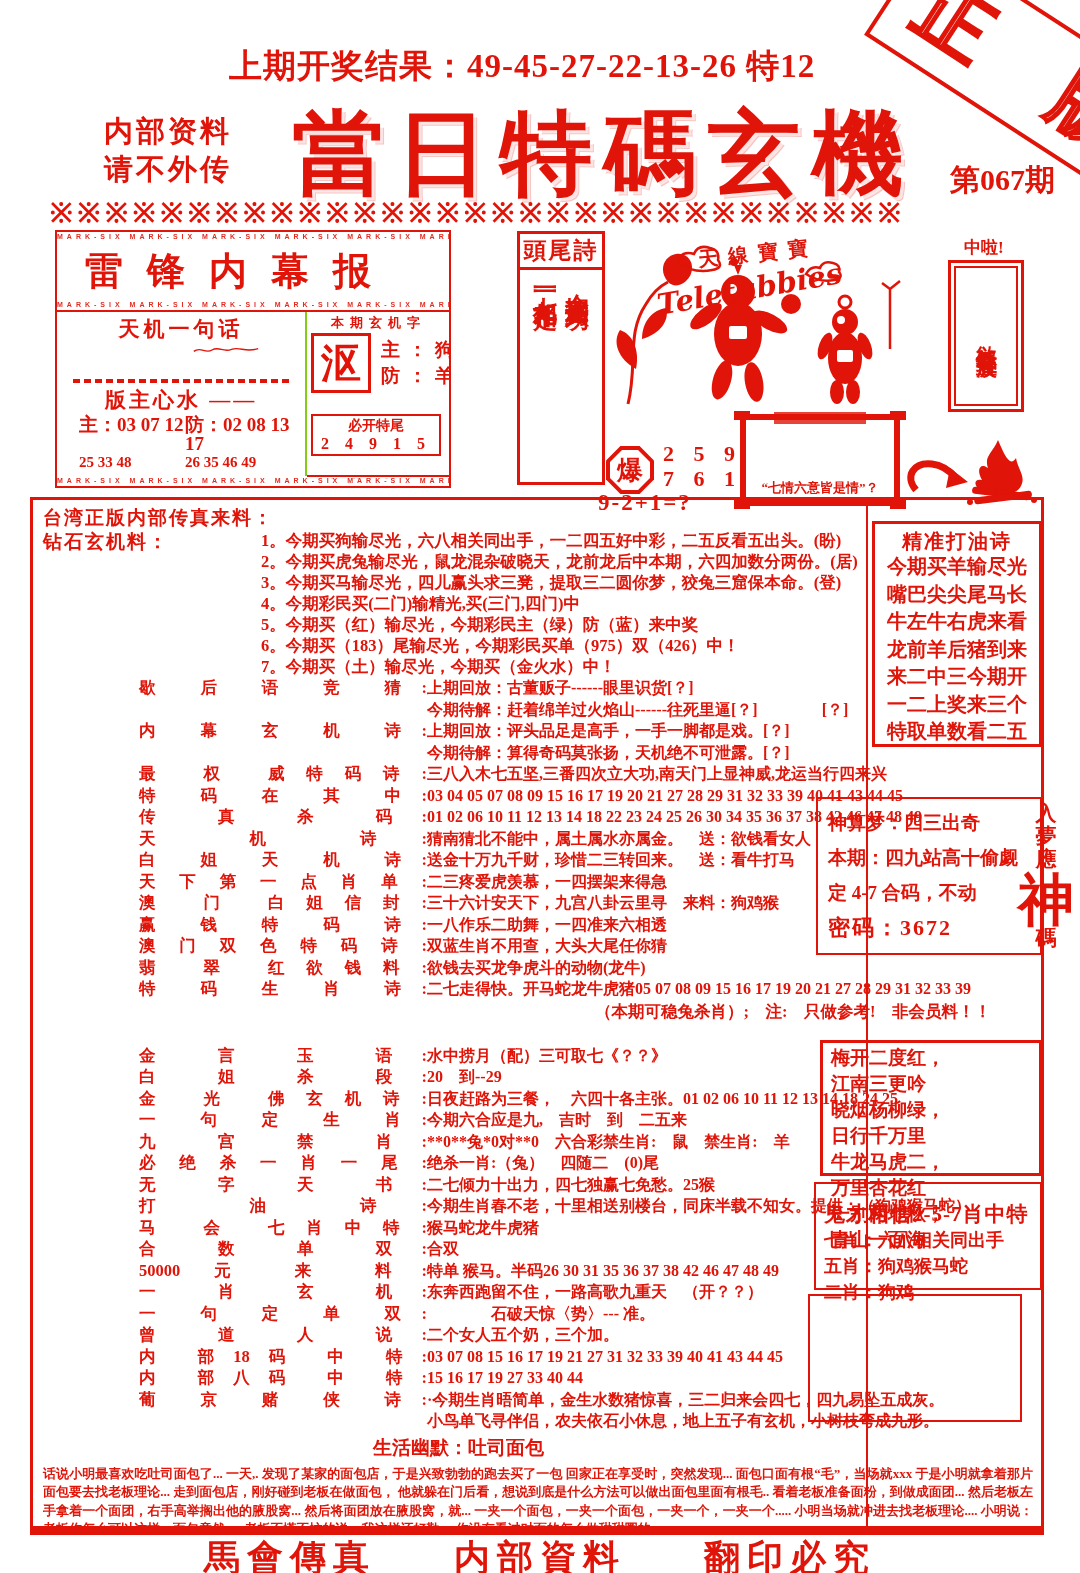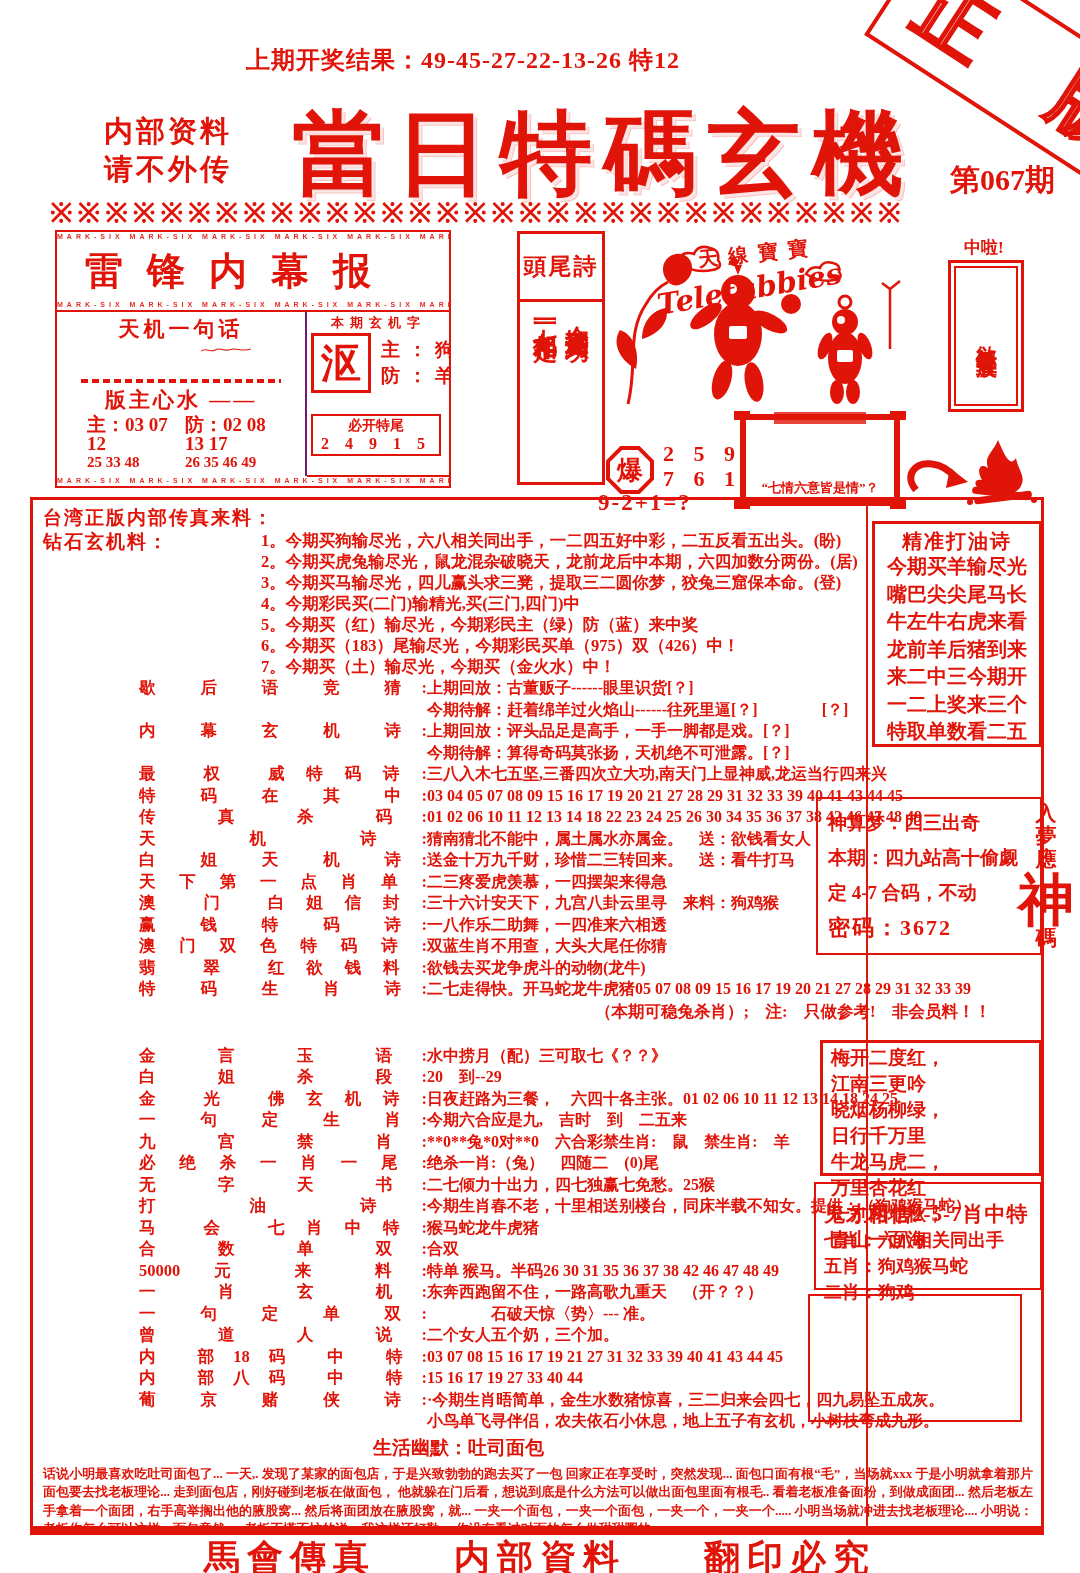--- a/index.html
+++ b/index.html
@@ -1,38 +1,38 @@
 <!DOCTYPE html>
 <html><head>
 <meta charset="utf-8">
 <style>
   html,body{margin:0;padding:0;background:#fff;}
   .page{position:relative;width:1080px;height:1573px;background:#fff;overflow:hidden;
         font-family:"Liberation Serif",serif;font-weight:700;color:#e01408;}
   
-  .prev{position:absolute;left:246px;top:44px;font-size:24px;letter-spacing:1px;white-space:nowrap}
+  .prev{position:absolute;left:229px;top:44px;font-size:33px;letter-spacing:1px;white-space:nowrap}
   .hnote{position:absolute;left:104px;top:112px;font-size:29px;line-height:38px;letter-spacing:3px}
   .gtitle{position:absolute;left:292px;top:92px;font-size:92px;letter-spacing:12px;white-space:nowrap;
           font-family:"DejaVu Serif",serif;text-shadow:3px 3px 0 rgba(255,255,255,.55), 4px 4px 0 rgba(224,20,8,.25)}
   .issue{position:absolute;left:950px;top:160px;font-size:30px;white-space:nowrap}
   .stamp{position:absolute;left:872px;top:8px;width:300px;height:118px;border:4px solid #e01408;
          transform:rotate(33deg);display:flex;align-items:center;justify-content:space-between;
          padding:0 28px;box-sizing:border-box;font-size:74px;color:transparent;
          -webkit-text-stroke:2.5px #e01408;font-family:"DejaVu Serif",serif}
   .orna{position:absolute;left:50px;top:193px;width:1000px;font-size:27px;letter-spacing:5px;
         white-space:nowrap;overflow:hidden}
   
   .leifeng{position:absolute;left:55px;top:230px;width:396px;height:258px;border:2px solid #e01408;
            display:flex;flex-direction:column;box-sizing:border-box;overflow:hidden}
   .msix{font-family:"Liberation Sans",sans-serif;font-size:7px;letter-spacing:4px;line-height:10px;
         height:10px;flex:none;white-space:nowrap;overflow:hidden;opacity:.9}
   .lf-title{font-size:38px;letter-spacing:24px;padding:6px 0 6px 28px;line-height:46px;
             font-family:"DejaVu Serif",serif;flex:none;white-space:nowrap}
   .lf-body{flex:1;display:flex;border-top:2px solid #e01408;min-height:0}
-  .lf-left{width:250px;border-right:2px solid #701a75;display:flex;flex-direction:column;padding:4px 22px;box-sizing:border-box}
+  .lf-left{width:250px;border-right:2px solid #84cc16;display:flex;flex-direction:column;padding:4px 14px;box-sizing:border-box}
   .lf-tianji{font-size:21px;text-align:center;letter-spacing:4px;line-height:26px}
   .scribble{height:16px;margin:0 30px 0 120px}
   .wavy{height:4px;margin:auto 2px 4px 2px;background:repeating-linear-gradient(90deg,#e01408 0 7px,transparent 7px 11px)}
   .lf-banzhu{font-size:21px;text-align:center;letter-spacing:3px;line-height:26px}
   .bz-nums{display:grid;grid-template-columns:1fr 1fr;font-size:15px;line-height:19px;padding:2px 0 0 8px}
   .bz-nums .bg{font-size:19px}
   .lf-right{flex:1;display:flex;flex-direction:column;min-width:0}
   .xj-head{font-size:13px;letter-spacing:6px;padding:3px 0 0 24px;line-height:16px}
   .xj-row{display:flex;align-items:center;gap:10px;padding:2px 4px}
   .charbox{width:54px;height:54px;border:3px solid #e01408;display:flex;align-items:center;justify-content:center;
@@ -40,21 +40,21 @@
   .hand{font-size:19px;line-height:26px;letter-spacing:8px;white-space:nowrap}
   .xj-row2{display:flex;align-items:center;gap:14px;padding:2px 4px}
   .bikai{border:2px solid #e01408;padding:1px 8px;text-align:center;font-size:14px;line-height:18px;flex:none}
   .bikai .n{font-size:16px;letter-spacing:6px}
   .danshuang{font-size:36px;letter-spacing:24px;font-family:"DejaVu Serif",serif;line-height:38px}
   .shiping{border-top:2px solid #e01408;flex:1;text-align:center;padding:1px 6px;min-height:0;overflow:hidden}
   .sp-t{font-size:17px;letter-spacing:10px;line-height:20px}
   
   .touwei{position:absolute;left:517px;top:231px;width:88px;height:254px;border:3px solid #e01408;
           box-sizing:border-box;display:flex;flex-direction:column}
-  .tw-title{font-size:23px;text-align:center;padding:17px 0;border-bottom:3px solid #e01408;letter-spacing:2px;
+  .tw-title{font-size:23px;text-align:center;padding:1px 0;border-bottom:3px solid #e01408;letter-spacing:2px;
             font-family:Liberation Sans, sans-serif}
   .tw-body{flex:1;display:flex;flex-direction:row-reverse;justify-content:center;gap:8px;padding-top:5px}
   .vtext{writing-mode:vertical-rl;text-orientation:upright;font-size:24px;letter-spacing:2px;line-height:1}
   
   .tele-zone{position:absolute;left:598px;top:234px;width:315px;height:185px}
   .tele-arc{position:absolute;left:100px;top:6px;font-size:20px;letter-spacing:10px;transform:rotate(-6deg);white-space:nowrap}
   .tele-logo{position:absolute;left:58px;top:38px;font-size:29px;font-style:italic;transform:rotate(-10deg);
              font-family:"DejaVu Serif",serif;white-space:nowrap}
   .zhongla{position:absolute;left:964px;top:236px;font-size:17px}
   .scroll{position:absolute;left:948px;top:260px;width:76px;height:152px;border:3px solid #e01408;box-sizing:border-box;padding:3px}

